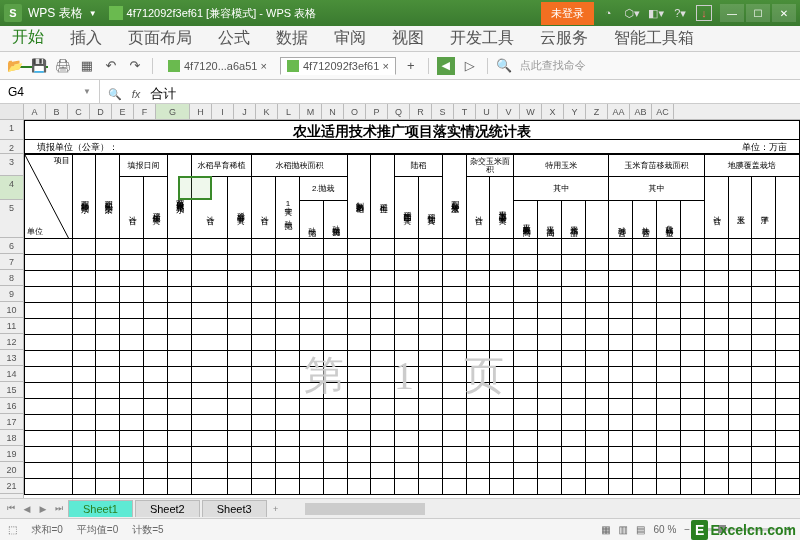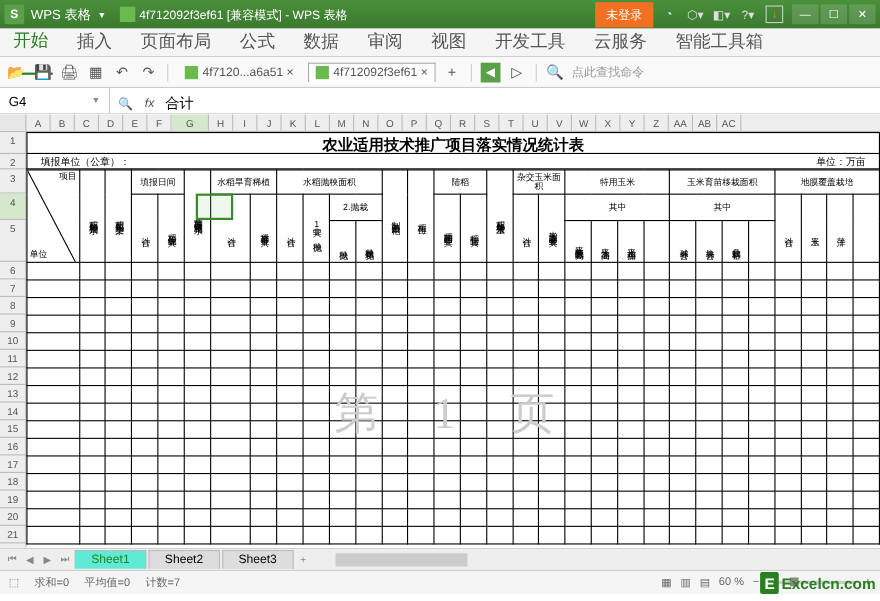--- a/index.html
+++ b/index.html
@@ -855,21 +855,21 @@
   <div class="st-nav">+</div>
   <div class="hscroll">
       <div class="hthumb"></div>
     </div>
 </div>
 
 <div class="statusbar">
   <span>⬚</span>
   <span>求和=0</span>
   <span>平均值=0</span>
-  <span>计数=7</span>
+  <span>计数=5</span>
   <div class="sb-right">
     <span>▦</span>
     <span>▥</span>
     <span>▤</span>
     <span>60 %</span>
     <span>−</span>
     <div class="zoom-slider">
         <div class="zoom-thumb"></div>
       </div>
     <span>+</span>

